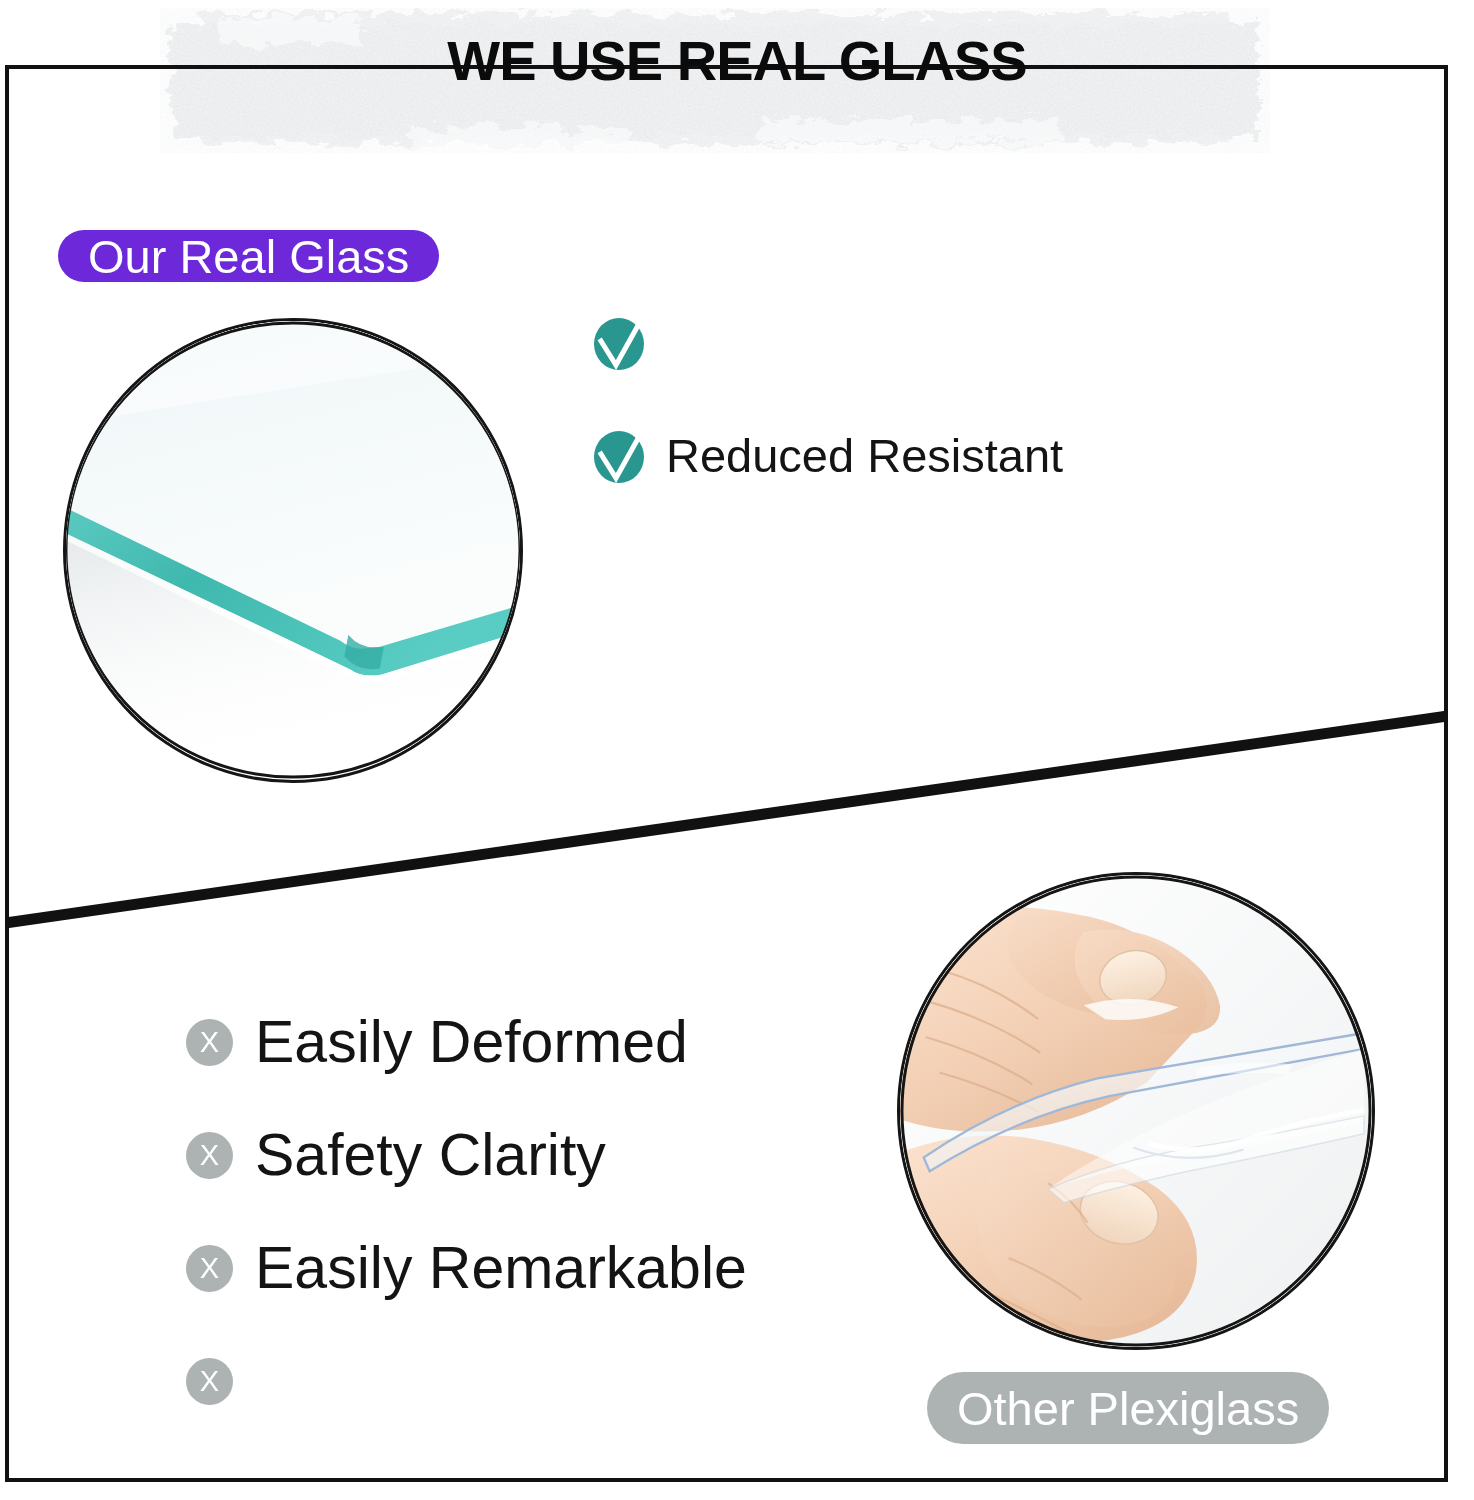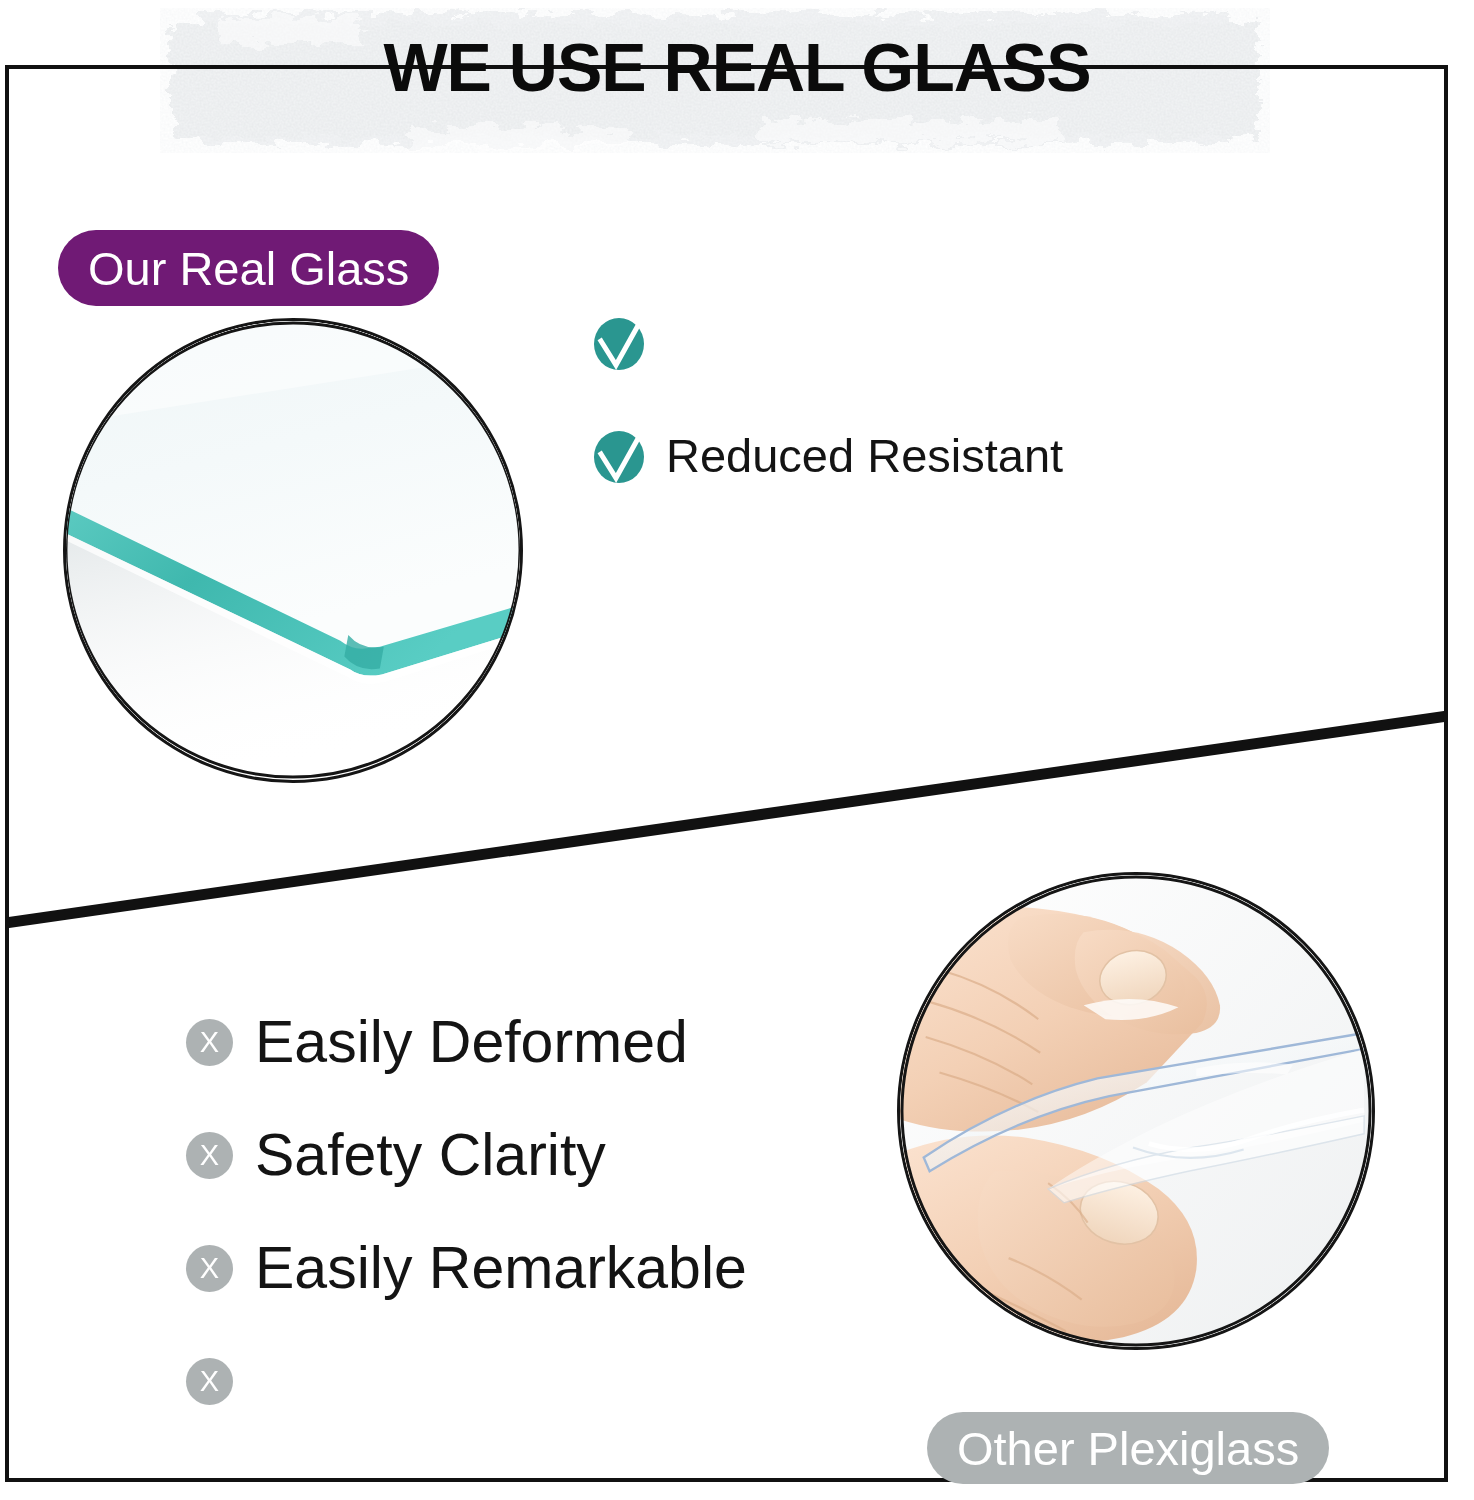--- a/index.html
+++ b/index.html
@@ -44,21 +44,21 @@
     position: absolute;
     inset: 0;
   }
 
   .title {
     position: absolute;
     left: 0;
     top: 28px;
     width: 1474px;
     text-align: center;
-    font-size: 68px;
+    font-size: 56px;
     font-weight: bold;
     letter-spacing: -1px;
     color: #0b0b0b;
     font-family: "Liberation Sans", sans-serif;
     white-space: nowrap;
   }
 
   
   .diagonal {
     position: absolute;
@@ -80,29 +80,28 @@
     line-height: 1;
     border-radius: 999px;
     padding: 0 30px;
     box-sizing: border-box;
     white-space: nowrap;
     font-family: "Liberation Sans", sans-serif;
   }
   .badge-ours {
     left: 58px;
     top: 230px;
-    height: 76px;
-    background: #701a75;
+    height: 52px;
+    background: #6d28d9;
   }
   .badge-other {
     left: 927px;
     top: 1372px;
     height: 72px;
     background: #adb2b3;
-    margin-top: 40px;
   }
 
   
   .photo {
     position: absolute;
     border-radius: 50%;
     border: 3px solid #151515;
     box-sizing: border-box;
     overflow: hidden;
     background: #ffffff;

